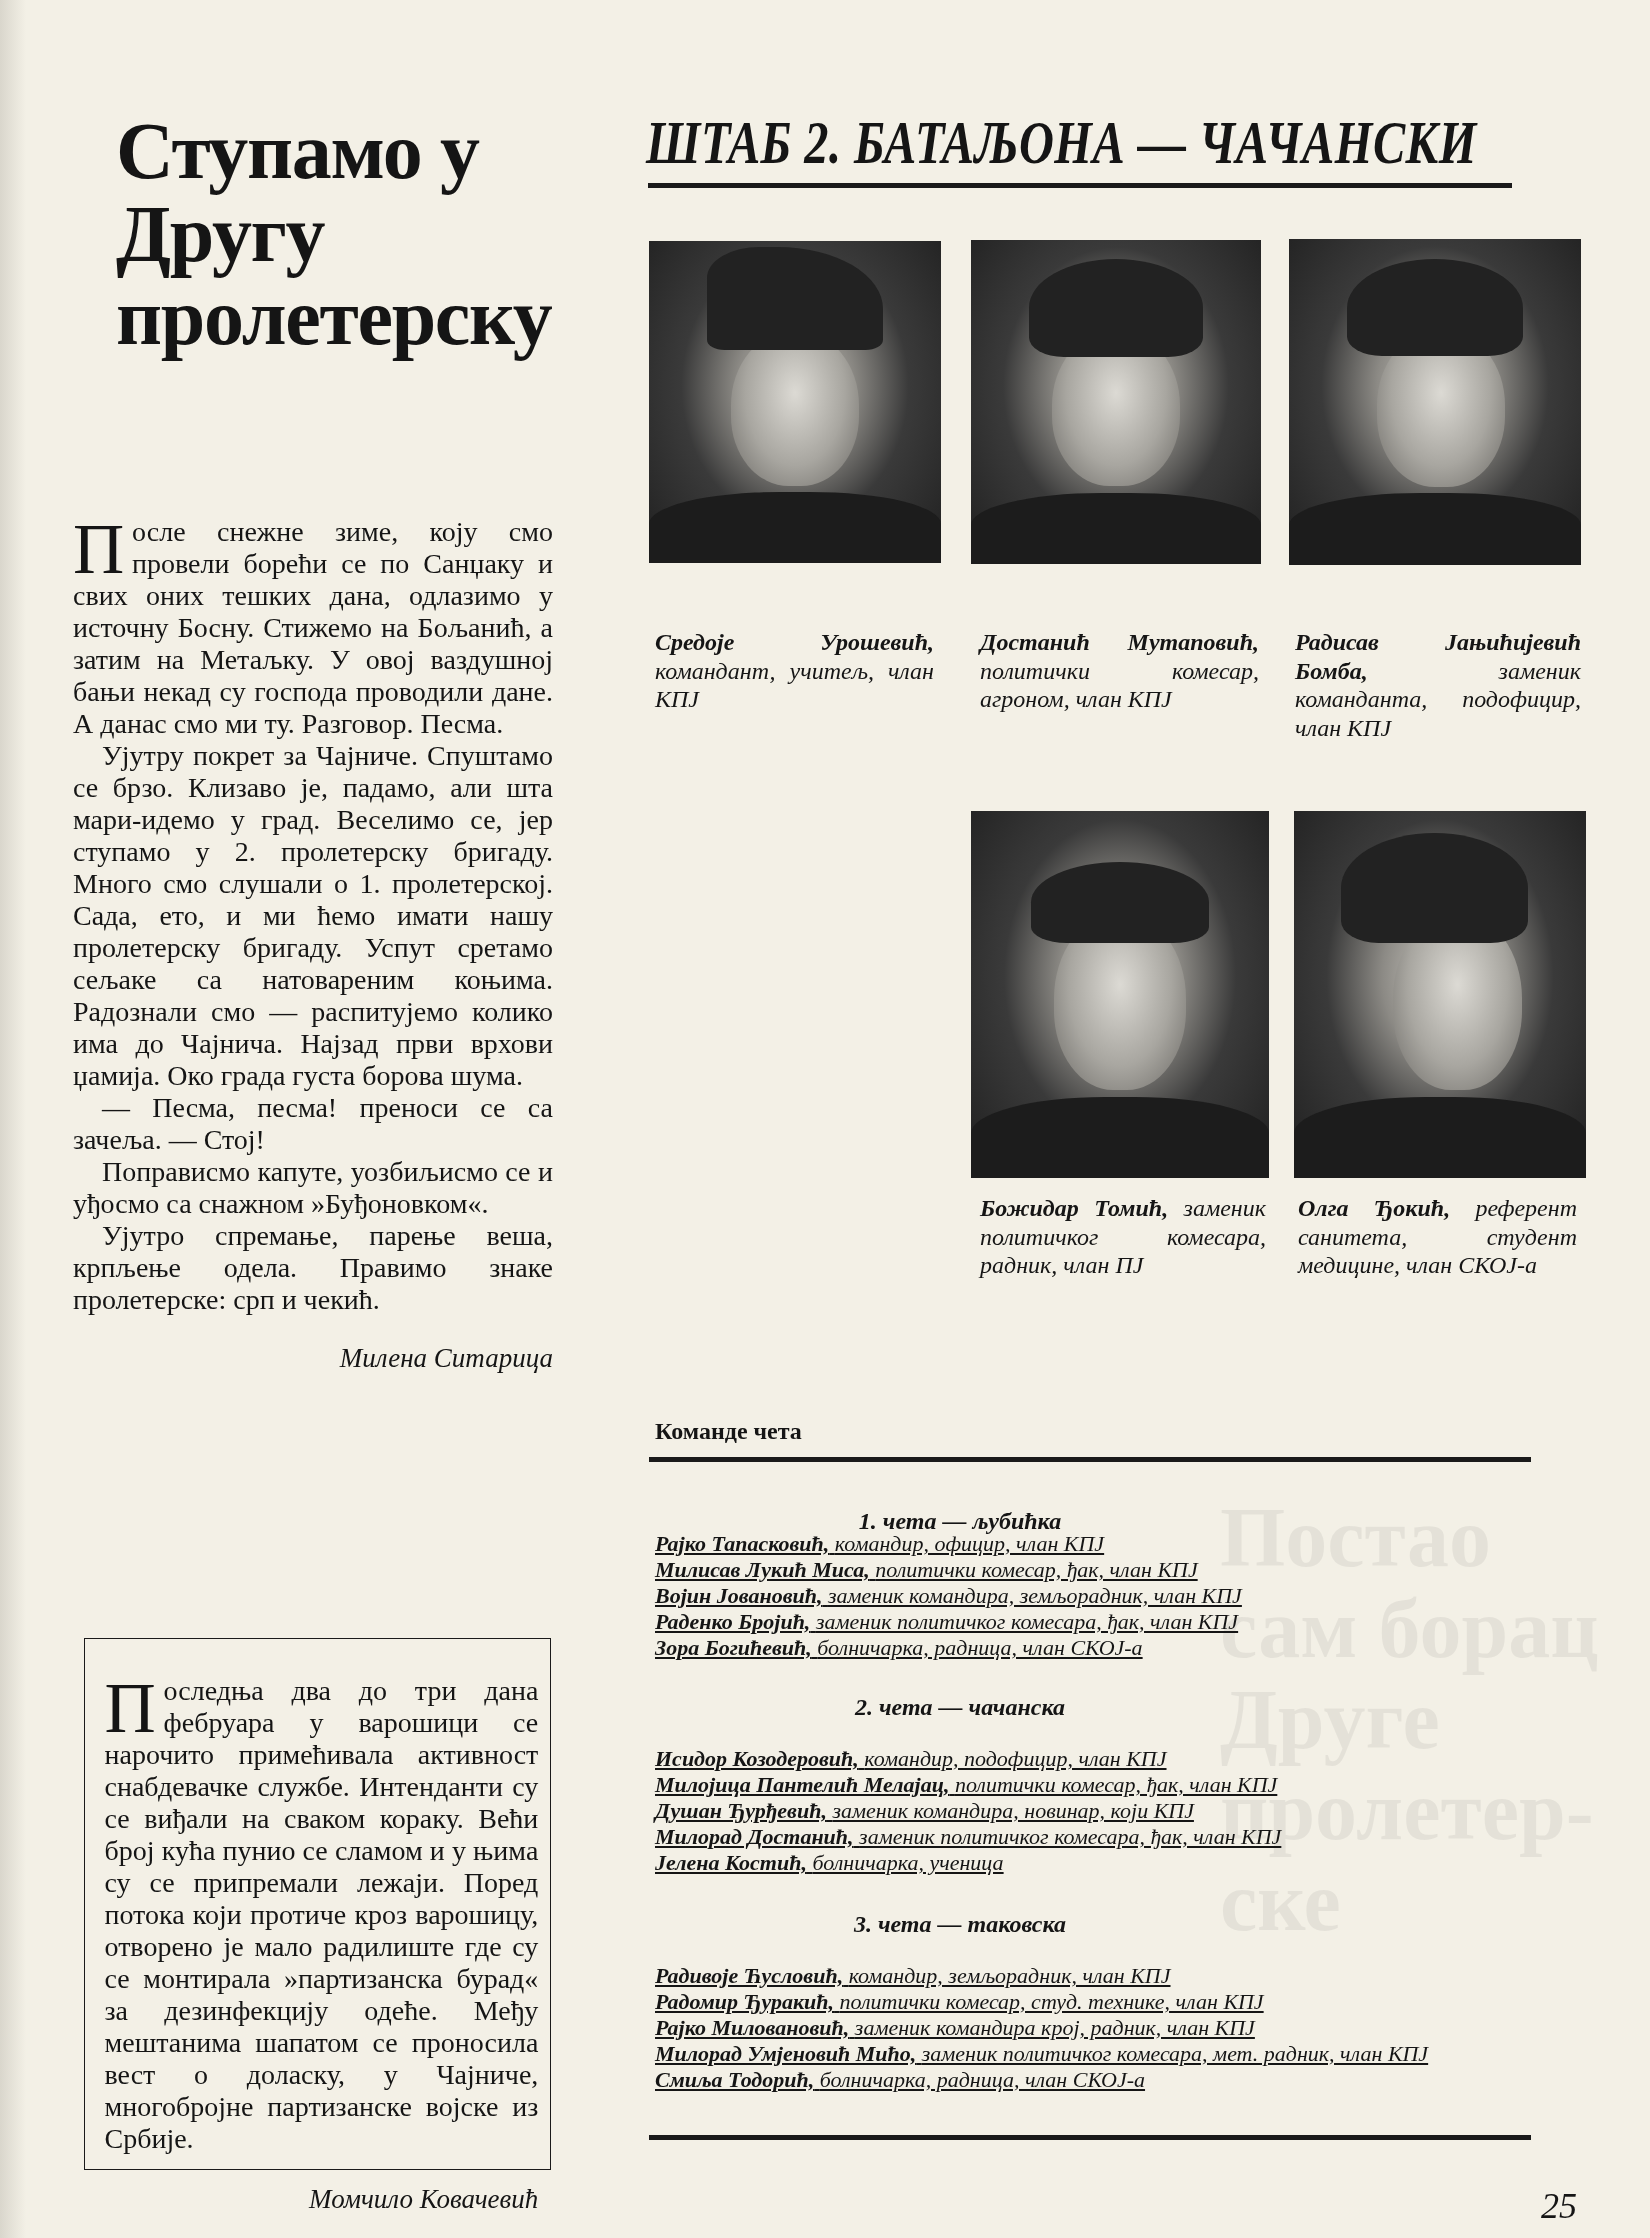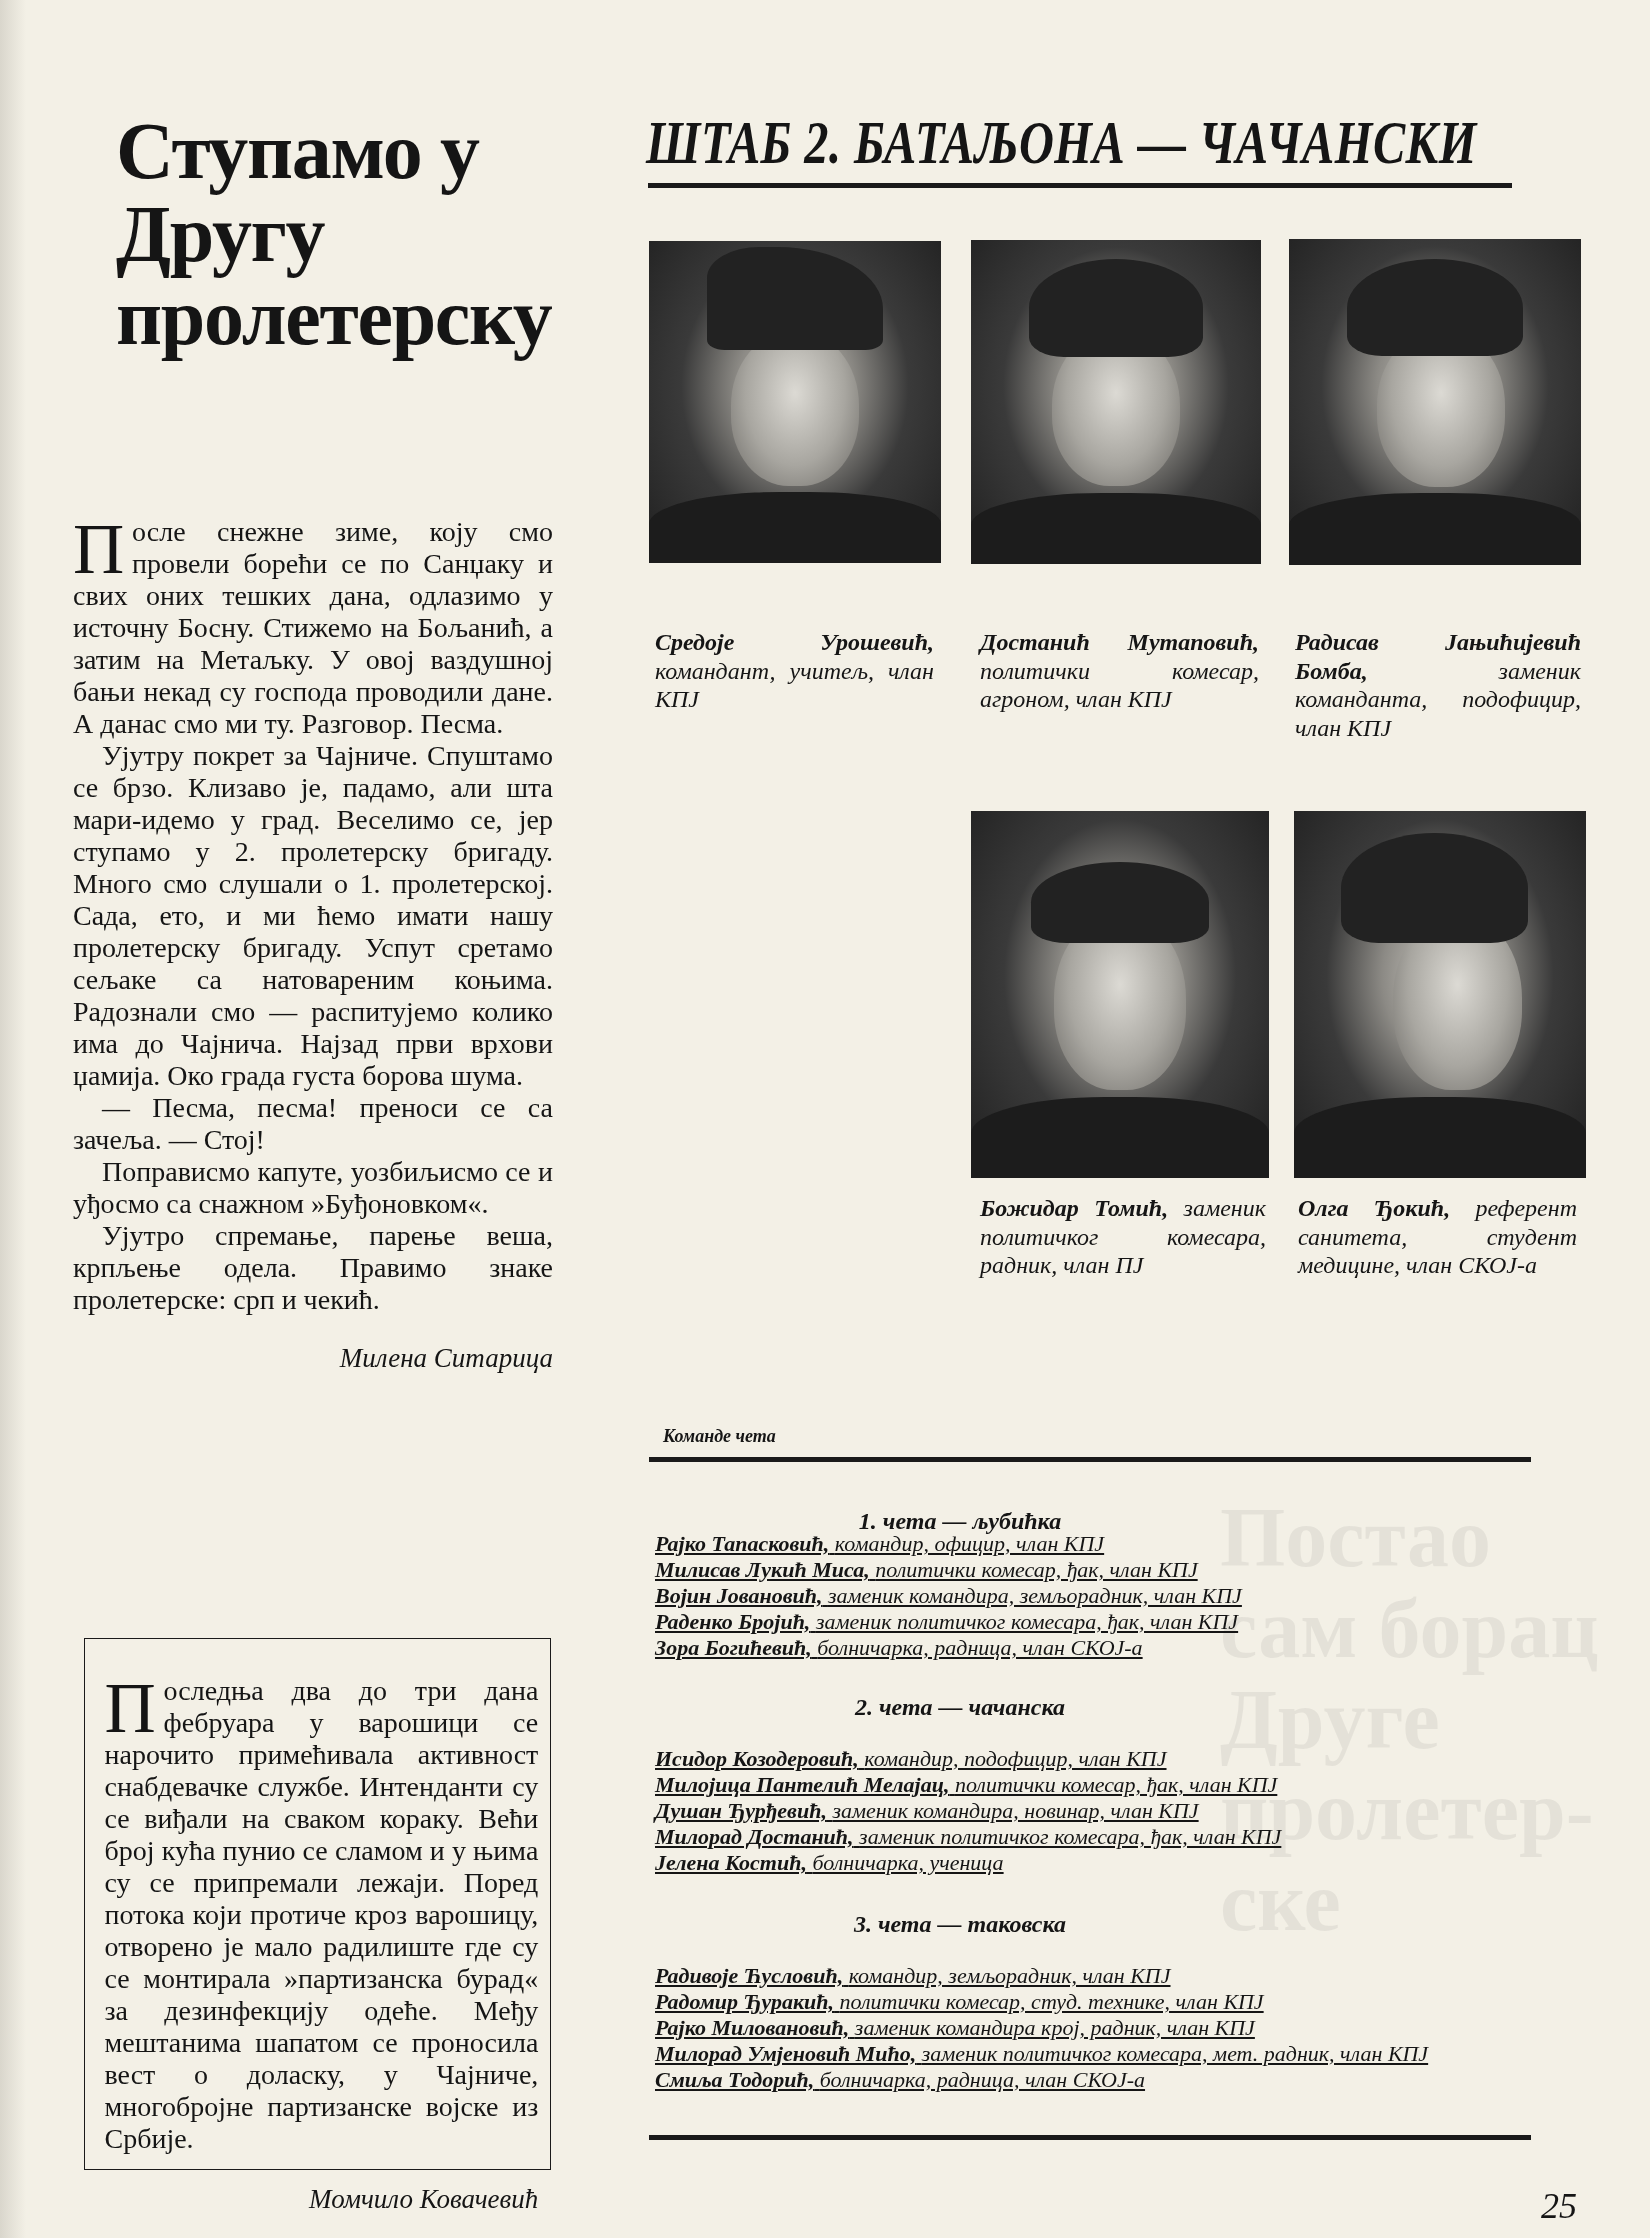--- a/index.html
+++ b/index.html
@@ -33,21 +33,21 @@
   .photo .bg { position:absolute; inset:0;
     background:radial-gradient(ellipse at 50% 45%, #c9c6bf 0%, #8c8a85 28%, #3a3a3a 55%, #1f1f1f 100%); }
   .photo .face { position:absolute; left:28%; top:28%; width:44%; height:48%; border-radius:48% 48% 45% 45%;
     background:radial-gradient(ellipse at 50% 40%, #dcdad4 0%, #a8a6a0 55%, #6a6864 100%); }
   .photo .hair { position:absolute; left:20%; top:6%; width:60%; height:30%; border-radius:50% 50% 20% 20%; background:#222; }
   .photo .shoulders { position:absolute; left:0; bottom:0; width:100%; height:22%; background:#1c1c1c;
     border-radius:45% 45% 0 0; }
   .caption { position:absolute; font-family:"Liberation Serif", serif; font-style:italic; font-size:24px;
     line-height:28.6px; text-align:justify; margin:0; }
   .caption b { font-weight:bold; }
-  .subhead { position:absolute; left:655px; top:1418px; font-style:italic; font-weight:bold; font-size:18px; margin:8px; }
+  .subhead { position:absolute; left:655px; top:1418px; font-weight:bold; font-size:24px; margin:0; }
   .company-title { position:absolute; left:655px; width:870px; text-align:center; font-style:italic;
     font-weight:bold; font-size:24px; margin:0; }
   .roster { position:absolute; left:655px; width:870px; font-style:italic; font-size:22px; line-height:26px; margin:0; padding:0; list-style:none;text-decoration:underline; }
   .roster li b { font-weight:bold; }
   .page-number { position:absolute; left:1541px; top:2185px; font-style:italic; font-size:36px; margin:0; }
   .ghost { position:absolute; color:rgba(0,0,0,0.06); font-weight:bold; }
 </style>
 </head>
 <body>
 
@@ -124,21 +124,21 @@
   <li><b>Милисав Лукић Миса,</b> <span>политички комесар, ђак, члан КПЈ</span></li>
   <li><b>Војин Јовановић,</b> <span>заменик командира, земљорадник, члан КПЈ</span></li>
   <li><b>Раденко Бројић,</b> <span>заменик политичког комесара, ђак, члан КПЈ</span></li>
   <li><b>Зора Богићевић,</b> <span>болничарка, радница, члан СКОЈ-а</span></li>
 </ul>
 
 <h4 class="company-title" style="top:1694px;left:642px;width:636px;">2. чета — чачанска</h4>
 <ul class="roster" style="top:1746px;">
   <li><b>Исидор Козодеровић,</b> <span>командир, подофицир, члан КПЈ</span></li>
   <li><b>Милојица Пантелић Мелајац,</b> <span>политички комесар, ђак, члан КПЈ</span></li>
-  <li><b>Душан Ђурђевић,</b> <span>заменик командира, новинар, члан КПЈ</span></li>
+  <li><b>Душан Ђурђевић,</b> <span>заменик командира, новинар, који КПЈ</span></li>
   <li><b>Милорад Достанић,</b> <span>заменик политичког комесара, ђак, члан КПЈ</span></li>
   <li><b>Јелена Костић,</b> <span>болничарка, ученица</span></li>
 </ul>
 
 <h4 class="company-title" style="top:1911px;left:642px;width:636px;">3. чета — таковска</h4>
 <ul class="roster" style="top:1963px;">
   <li><b>Радивоје Ћусловић,</b> <span>командир, земљорадник, члан КПЈ</span></li>
   <li><b>Радомир Ђуракић,</b> <span>политички комесар, студ. технике, члан КПЈ</span></li>
   <li><b>Рајко Миловановић,</b> <span>заменик командира крој, радник, члан КПЈ</span></li>
   <li><b>Милорад Умјеновић Мићо,</b> <span>заменик политичког комесара, мет. радник, члан КПЈ</span></li>

